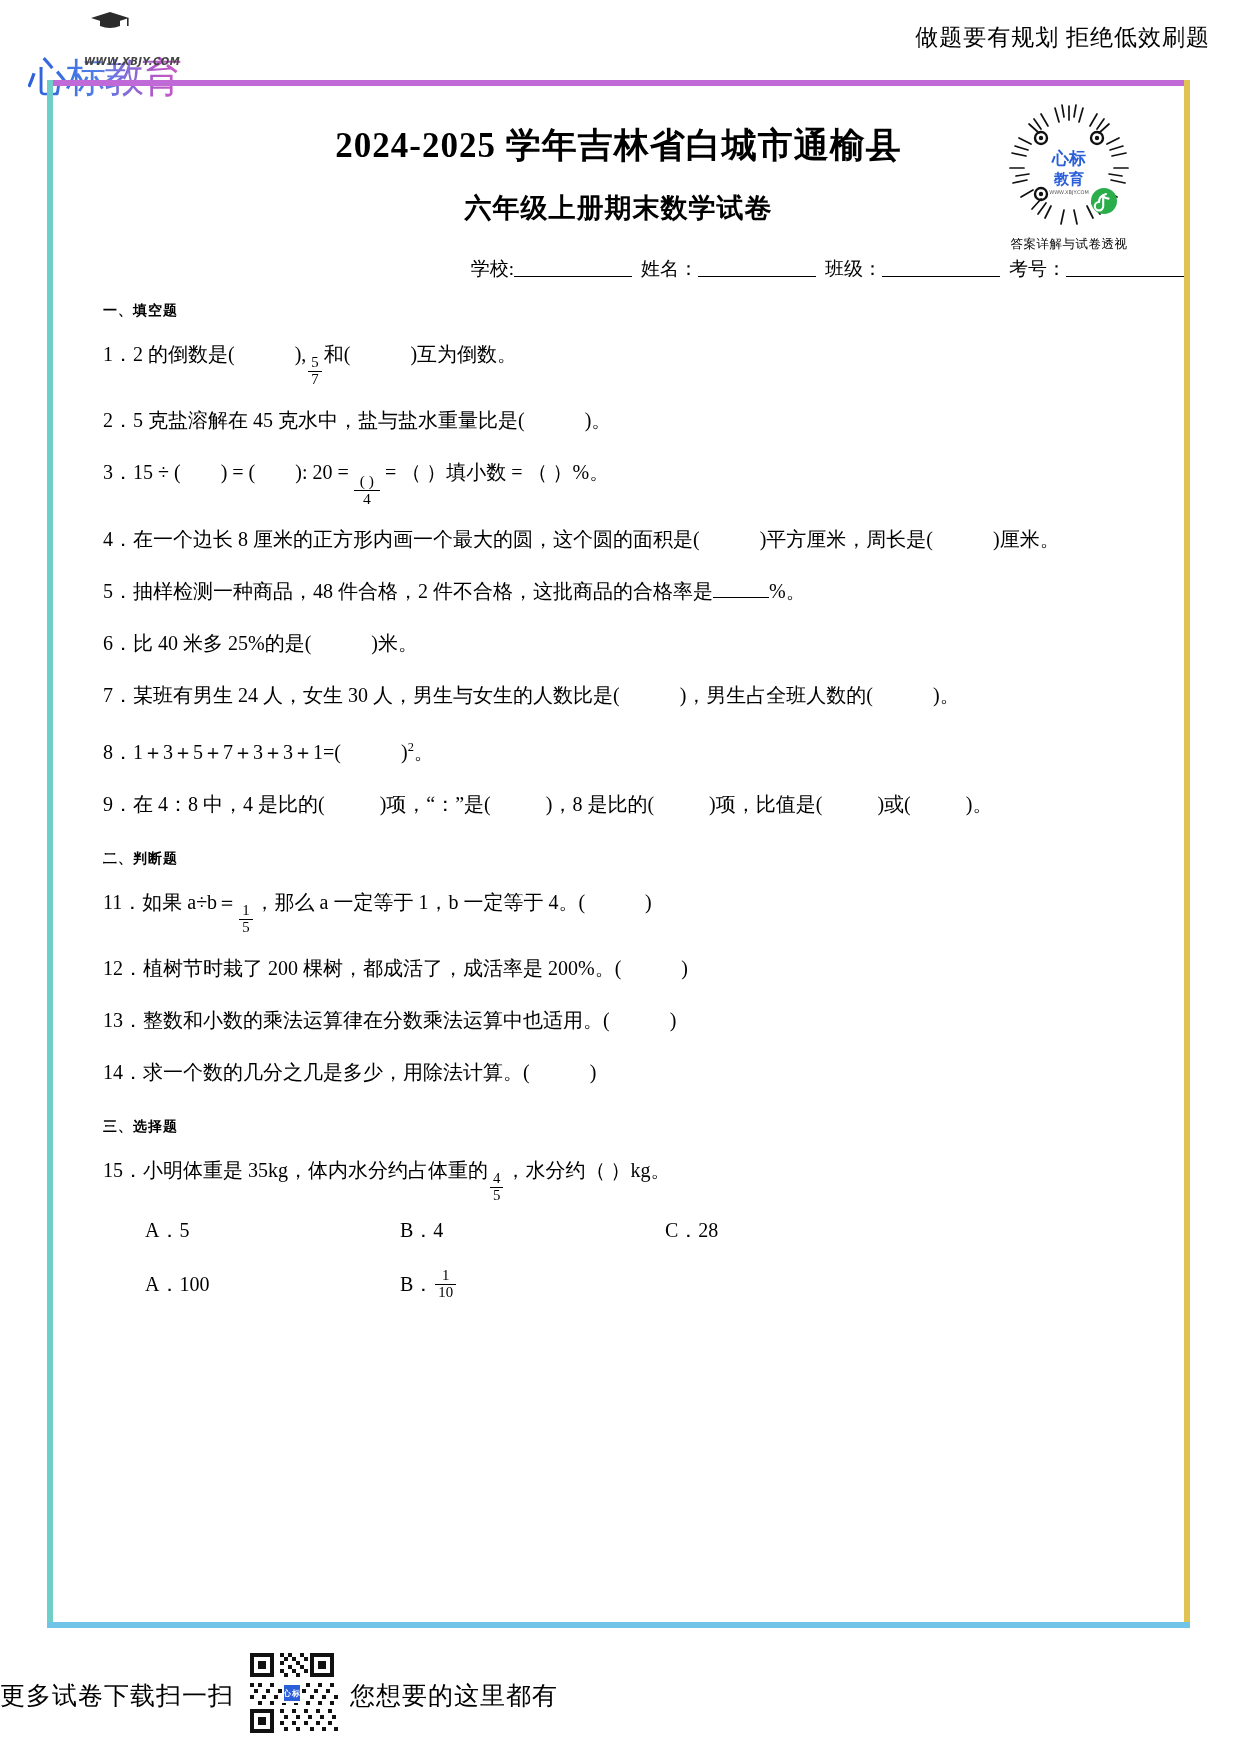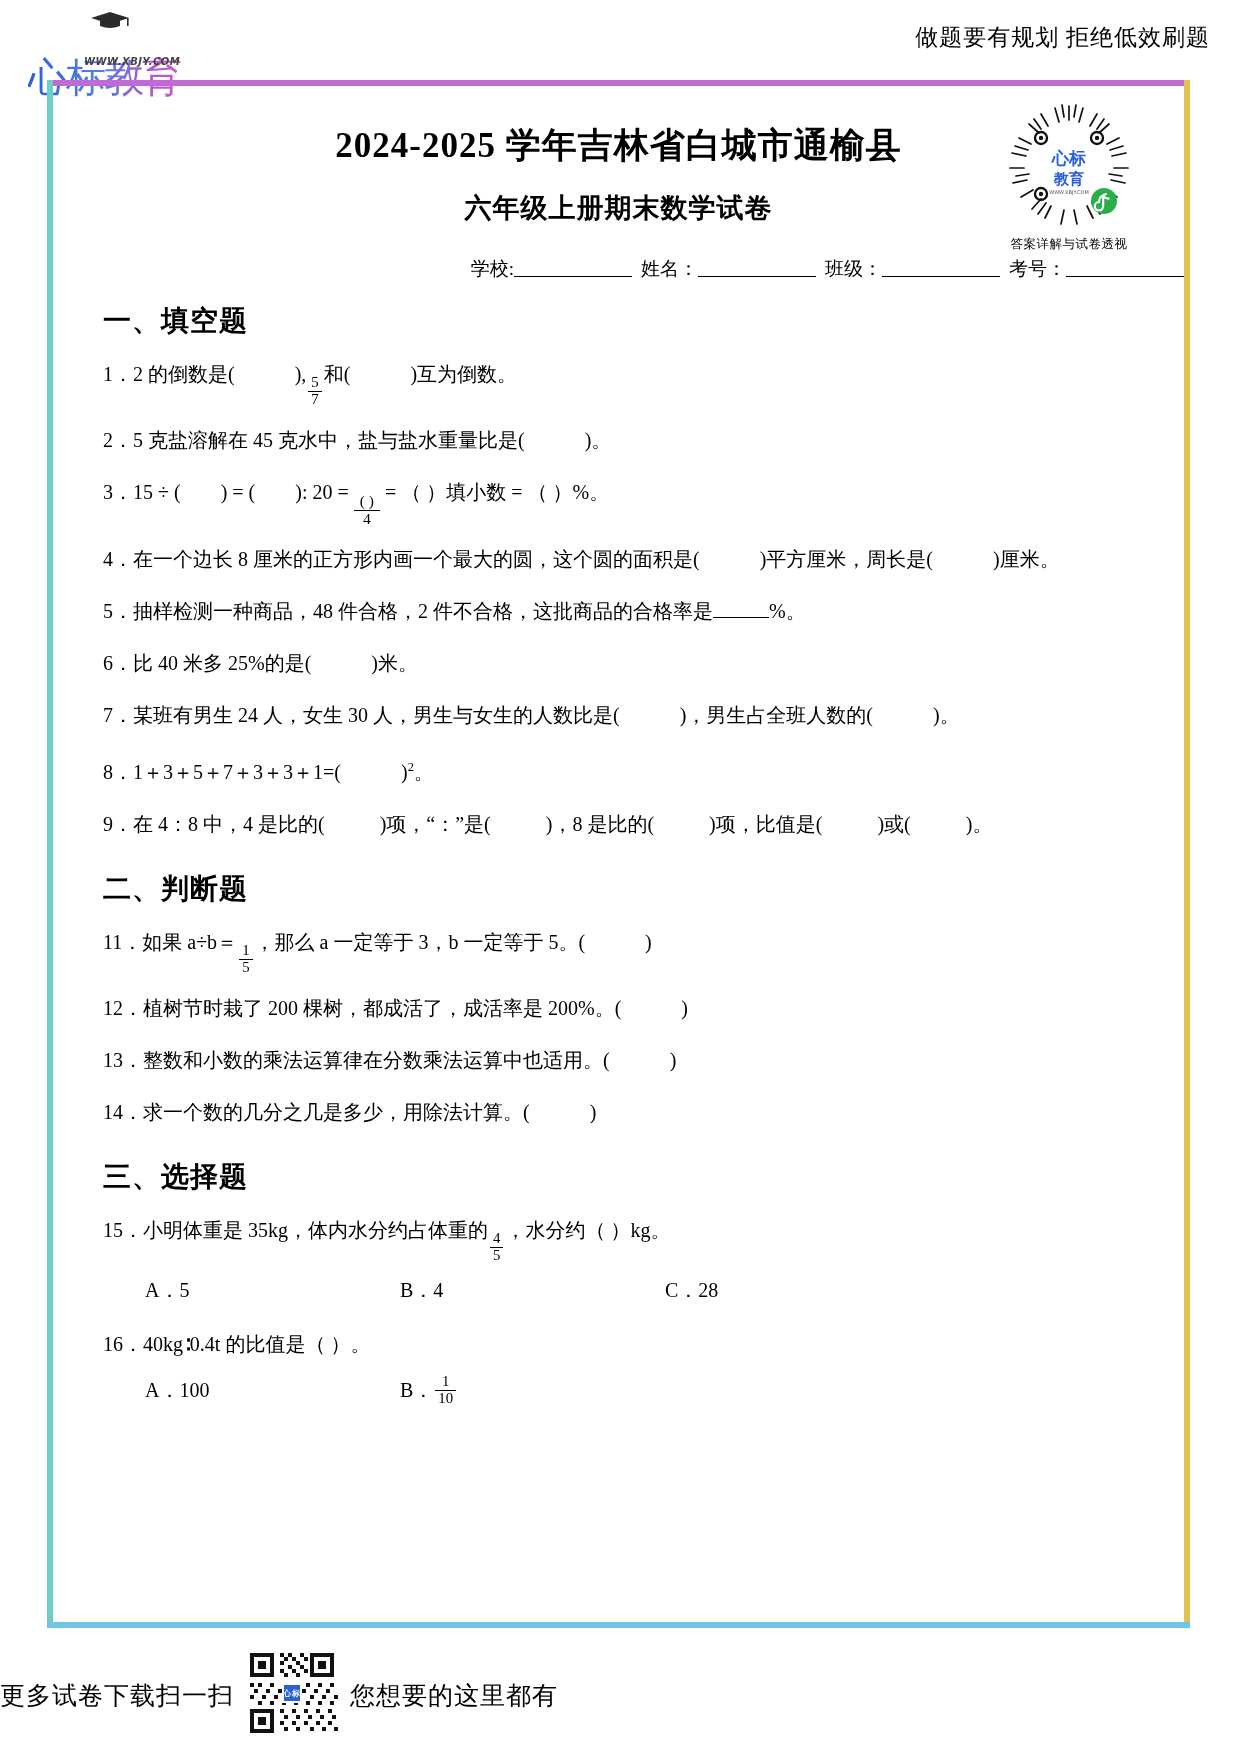--- a/index.html
+++ b/index.html
@@ -163,21 +163,21 @@
 
   
   .body-area {
     position: absolute;
     left: 50px;
     top: 212px;
     width: 1000px;
   }
   .section-head {
     font-weight: bold;
-    font-size: 28px;
+    font-size: 14px;
     letter-spacing: 1px;
     margin-top: 26px;
     margin-bottom: 14px;
   }
   .section-head.first { margin-top: 4px; }
   .q {
     font-size: 20px;
     line-height: 40px;
     margin-bottom: 12px;
     white-space: normal;
@@ -378,21 +378,21 @@
       <span>9．</span><span>在 4：8 中，4 是比的(</span><span class="paren-blank">&nbsp;&nbsp;&nbsp;&nbsp;&nbsp;&nbsp;&nbsp;&nbsp;&nbsp;&nbsp;&nbsp;</span><span>)项，“：”是(</span><span class="paren-blank">&nbsp;&nbsp;&nbsp;&nbsp;&nbsp;&nbsp;&nbsp;&nbsp;&nbsp;&nbsp;&nbsp;</span><span>)，8 是比的(</span><span class="paren-blank">&nbsp;&nbsp;&nbsp;&nbsp;&nbsp;&nbsp;&nbsp;&nbsp;&nbsp;&nbsp;&nbsp;</span><span>)项，比值是(</span><span class="paren-blank">&nbsp;&nbsp;&nbsp;&nbsp;&nbsp;&nbsp;&nbsp;&nbsp;&nbsp;&nbsp;&nbsp;</span><span>)或(</span><span class="paren-blank">&nbsp;&nbsp;&nbsp;&nbsp;&nbsp;&nbsp;&nbsp;&nbsp;&nbsp;&nbsp;&nbsp;</span><span>)。</span>
     </div>
 
     <div class="section-head">二、判断题</div>
 
 
     <div class="q">
       <span>11．</span><span>如果 a÷b＝</span><span class="frac">
           <span class="num">1</span>
           <span class="den">5</span>
-        </span><span>，那么 a 一定等于 3，b 一定等于 5。(</span><span class="paren-blank">&nbsp;&nbsp;&nbsp;&nbsp;&nbsp;&nbsp;&nbsp;&nbsp;&nbsp;&nbsp;&nbsp;&nbsp;</span><span>)</span>
+        </span><span>，那么 a 一定等于 1，b 一定等于 4。(</span><span class="paren-blank">&nbsp;&nbsp;&nbsp;&nbsp;&nbsp;&nbsp;&nbsp;&nbsp;&nbsp;&nbsp;&nbsp;&nbsp;</span><span>)</span>
     </div>
 
     <div class="q">
       <span>12．</span><span>植树节时栽了 200 棵树，都成活了，成活率是 200%。(</span><span class="paren-blank">&nbsp;&nbsp;&nbsp;&nbsp;&nbsp;&nbsp;&nbsp;&nbsp;&nbsp;&nbsp;&nbsp;&nbsp;</span><span>)</span>
     </div>
 
     <div class="q">
       <span>13．</span><span>整数和小数的乘法运算律在分数乘法运算中也适用。(</span><span class="paren-blank">&nbsp;&nbsp;&nbsp;&nbsp;&nbsp;&nbsp;&nbsp;&nbsp;&nbsp;&nbsp;&nbsp;&nbsp;</span><span>)</span>
     </div>
 
@@ -408,23 +408,20 @@
           <span class="den">5</span>
         </span><span>，水分约（  ）kg。</span>
     </div>
 
     <div class="opts">
       <span class="opt o1">A．5</span>
       <span class="opt o2">B．4</span>
       <span class="opt o3">C．28</span>
     </div>
 
-    <div class="q tight">
-      <span>16．</span><span>40kg∶0.4t 的比值是（  ）。</span>
-    </div>
 
     <div class="opts">
       <span class="opt o1">A．100</span>
       <span class="opt o2">
           <span>B．</span>
           <span class="frac">
             <span class="num">1</span>
             <span class="den">10</span>
           </span>
         </span>

